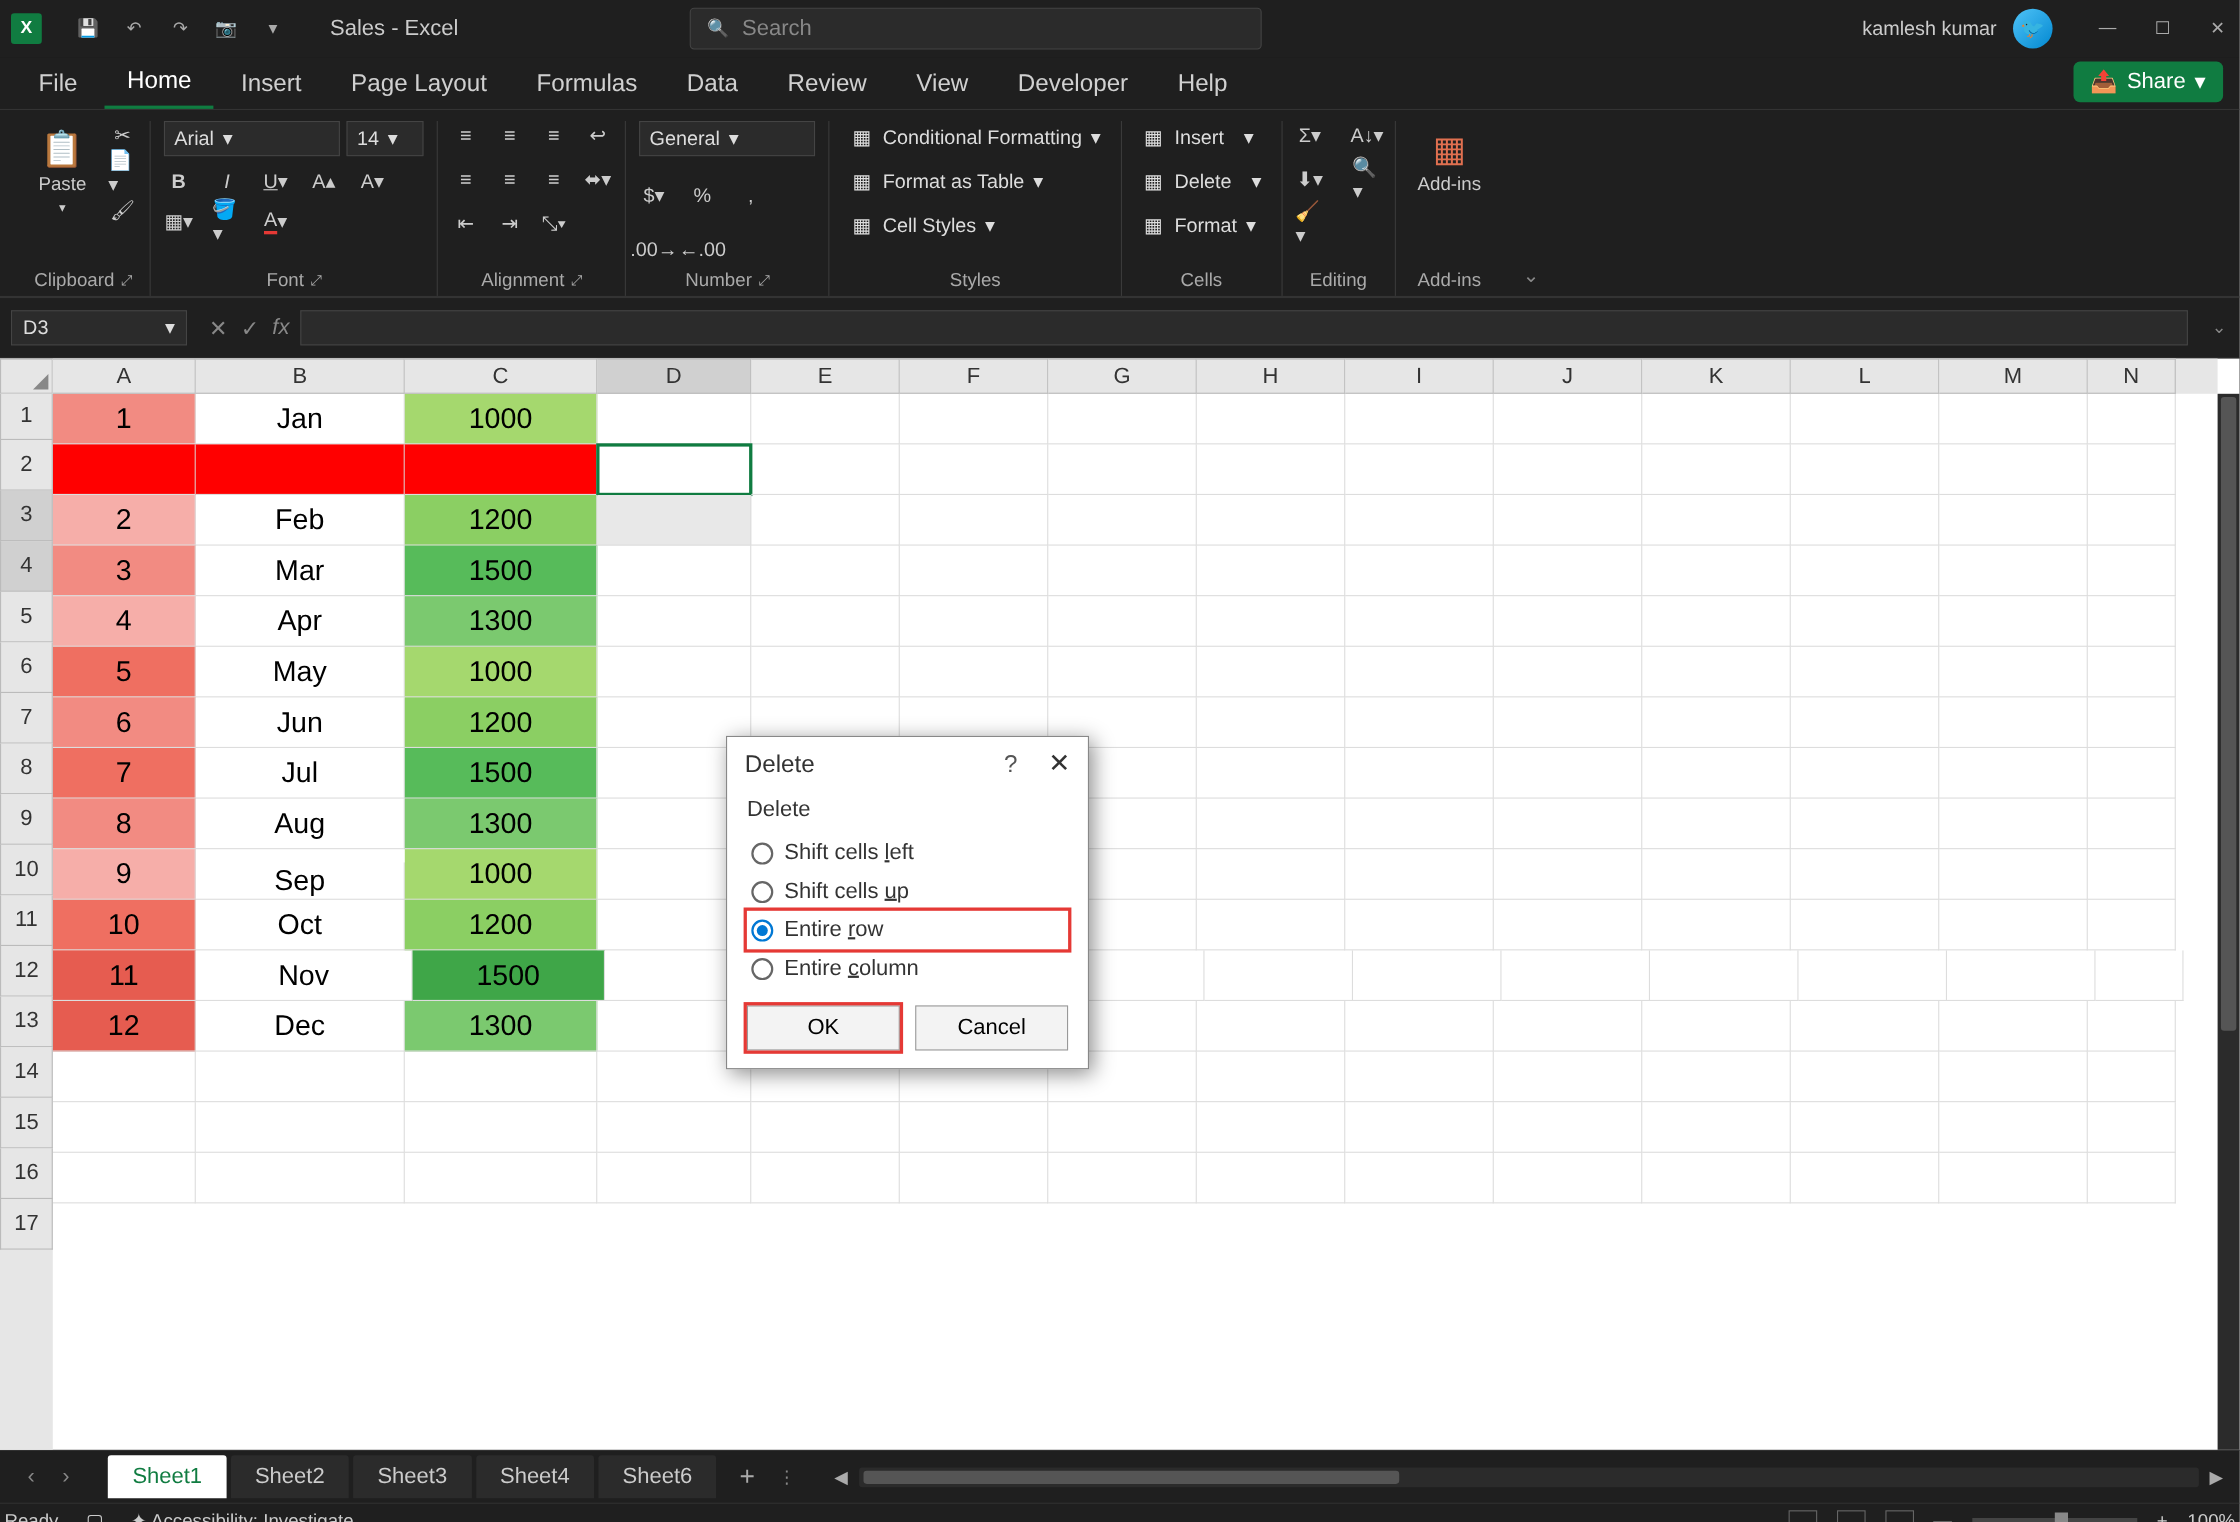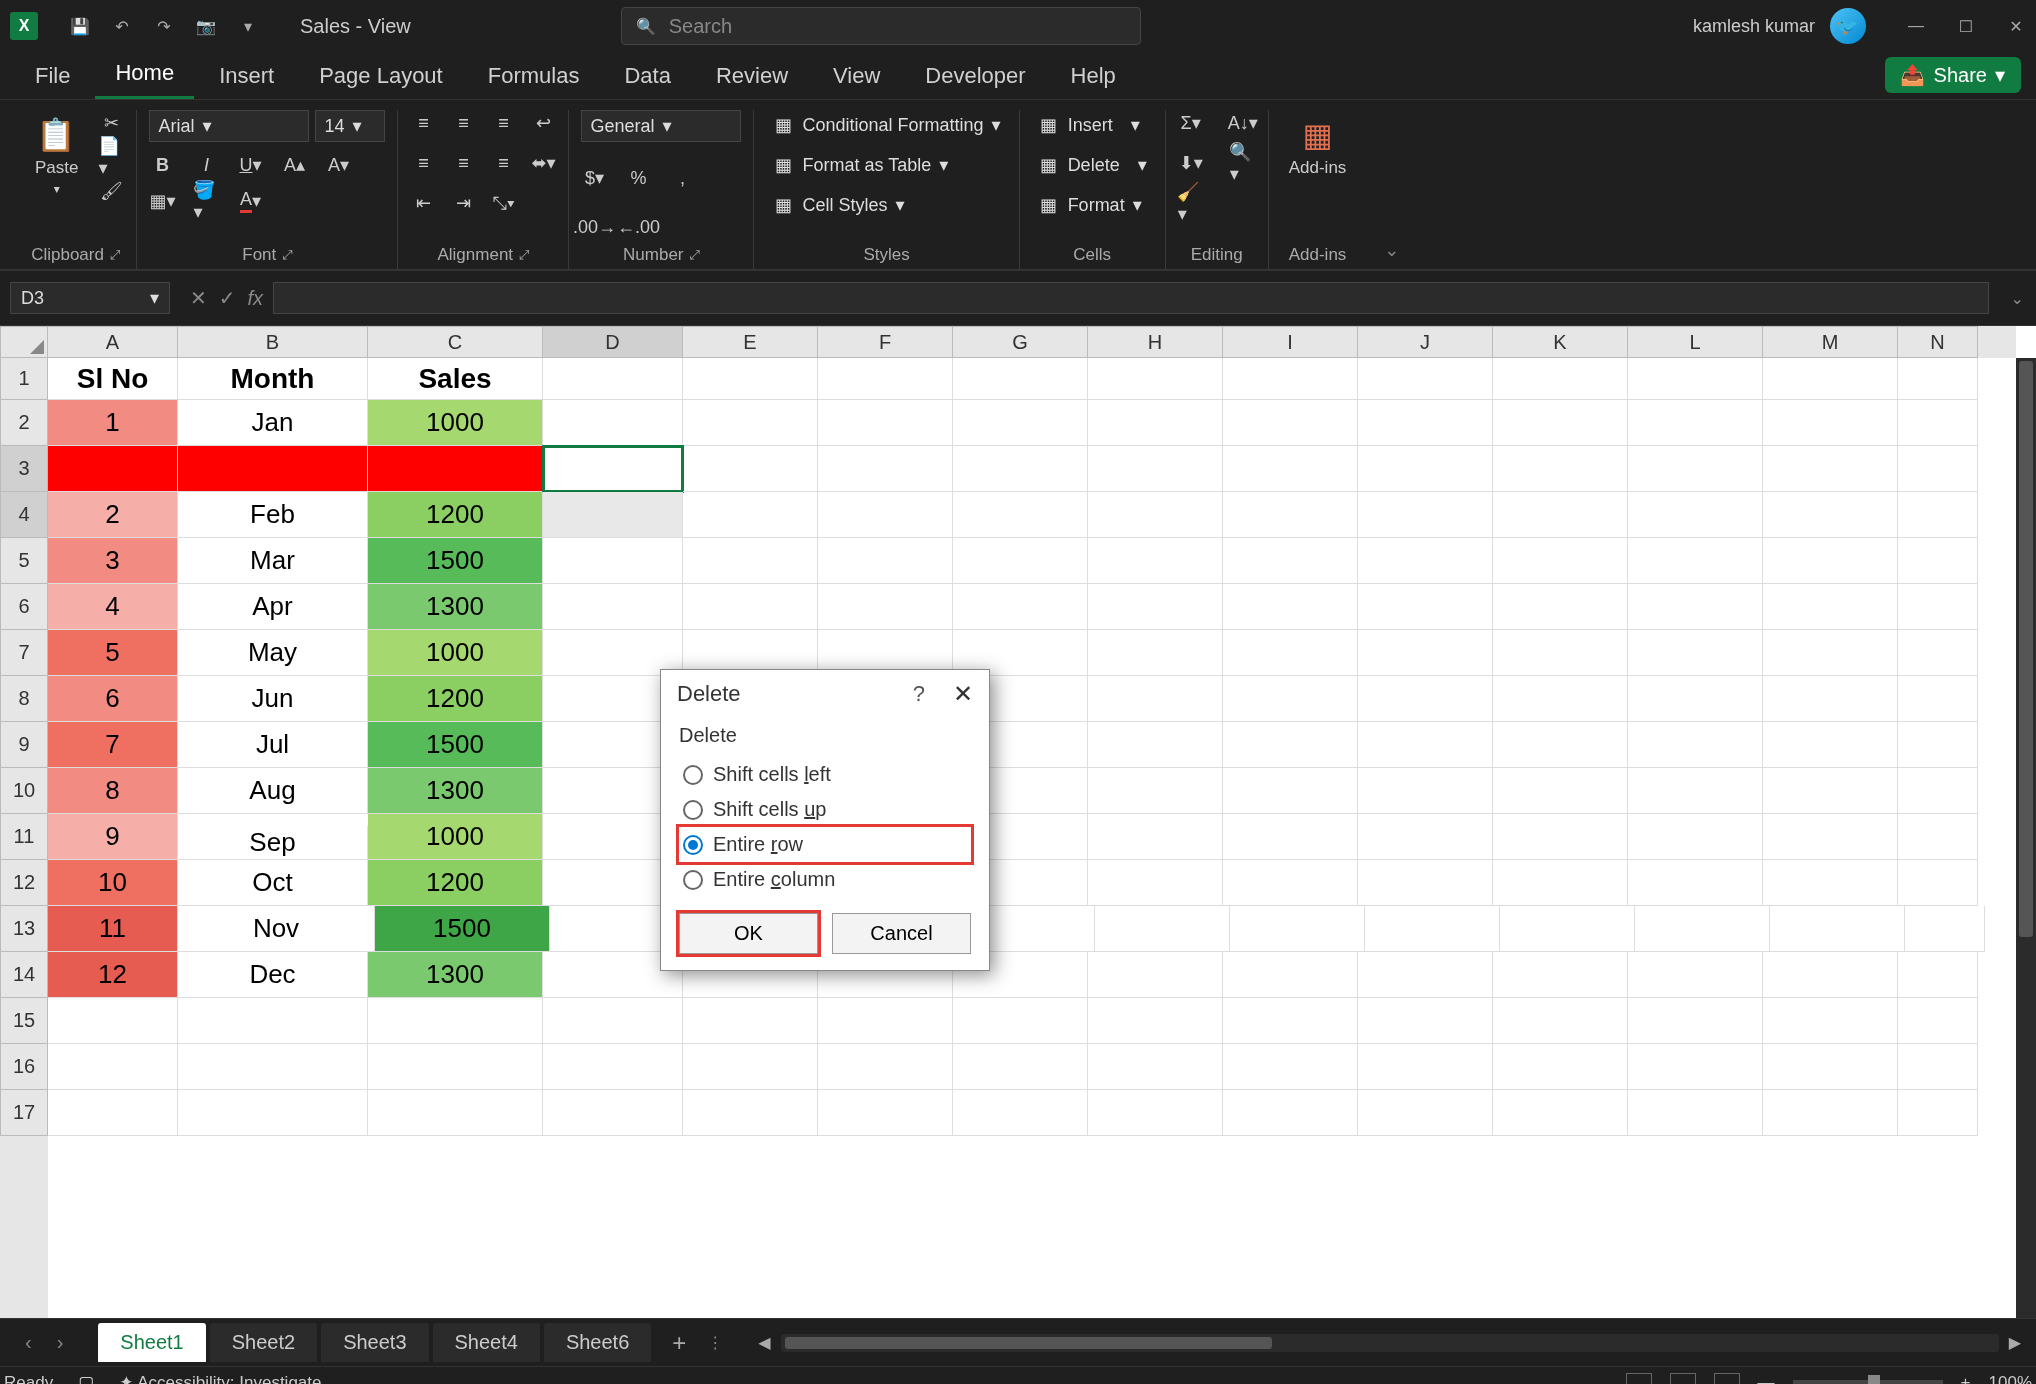--- a/index.html
+++ b/index.html
@@ -109,21 +109,21 @@
 
 <div class="titlebar">
   <div class="app-icon">X</div>
   <div class="qat">
     <div class="qat-icon">💾</div>
     <div class="qat-icon">↶</div>
     <div class="qat-icon">↷</div>
     <div class="qat-icon">📷</div>
     <div class="qat-icon">▾</div>
   </div>
-  <div class="doc-title">Sales  -  View</div>
+  <div class="doc-title">Sales  -  Excel</div>
   <div class="search-box">
     <span>🔍</span>
     <span class="placeholder">Search</span>
   </div>
   <div class="user-area">
     <span>kamlesh kumar</span>
     <div class="avatar">🐦</div>
   </div>
   <div class="win-controls">
     <div class="win-btn">—</div>
@@ -365,36 +365,20 @@
       <div class="row-h">10</div>
       <div class="row-h">11</div>
       <div class="row-h">12</div>
       <div class="row-h">13</div>
       <div class="row-h">14</div>
       <div class="row-h">15</div>
       <div class="row-h">16</div>
       <div class="row-h">17</div>
     </div>
   <div class="cells" id="cells">
-      <div class="row header-row">
-        <div class="cell hdr-cell" style="width: 130px;">Sl No</div>
-        <div class="cell hdr-cell" style="width: 190px;">Month</div>
-        <div class="cell hdr-cell" style="width: 175px;">Sales</div>
-        <div class="cell hdr-cell" style="width: 140px;"></div>
-        <div class="cell hdr-cell" style="width: 135px;"></div>
-        <div class="cell hdr-cell" style="width: 135px;"></div>
-        <div class="cell hdr-cell" style="width: 135px;"></div>
-        <div class="cell hdr-cell" style="width: 135px;"></div>
-        <div class="cell hdr-cell" style="width: 135px;"></div>
-        <div class="cell hdr-cell" style="width: 135px;"></div>
-        <div class="cell hdr-cell" style="width: 135px;"></div>
-        <div class="cell hdr-cell" style="width: 135px;"></div>
-        <div class="cell hdr-cell" style="width: 135px;"></div>
-        <div class="cell hdr-cell" style="width: 80px;"></div>
-      </div>
       <div class="row">
         <div class="cell colA" style="width: 130px; background: rgb(242, 139, 130);">1</div>
         <div class="cell colB" style="width: 190px;">Jan</div>
         <div class="cell colC" style="width: 175px; background: rgb(165, 216, 110);">1000</div>
         <div class="cell colD" style="width: 140px;"></div>
         <div class="cell colE" style="width: 135px;"></div>
         <div class="cell colF" style="width: 135px;"></div>
         <div class="cell colG" style="width: 135px;"></div>
         <div class="cell colH" style="width: 135px;"></div>
         <div class="cell colI" style="width: 135px;"></div>

